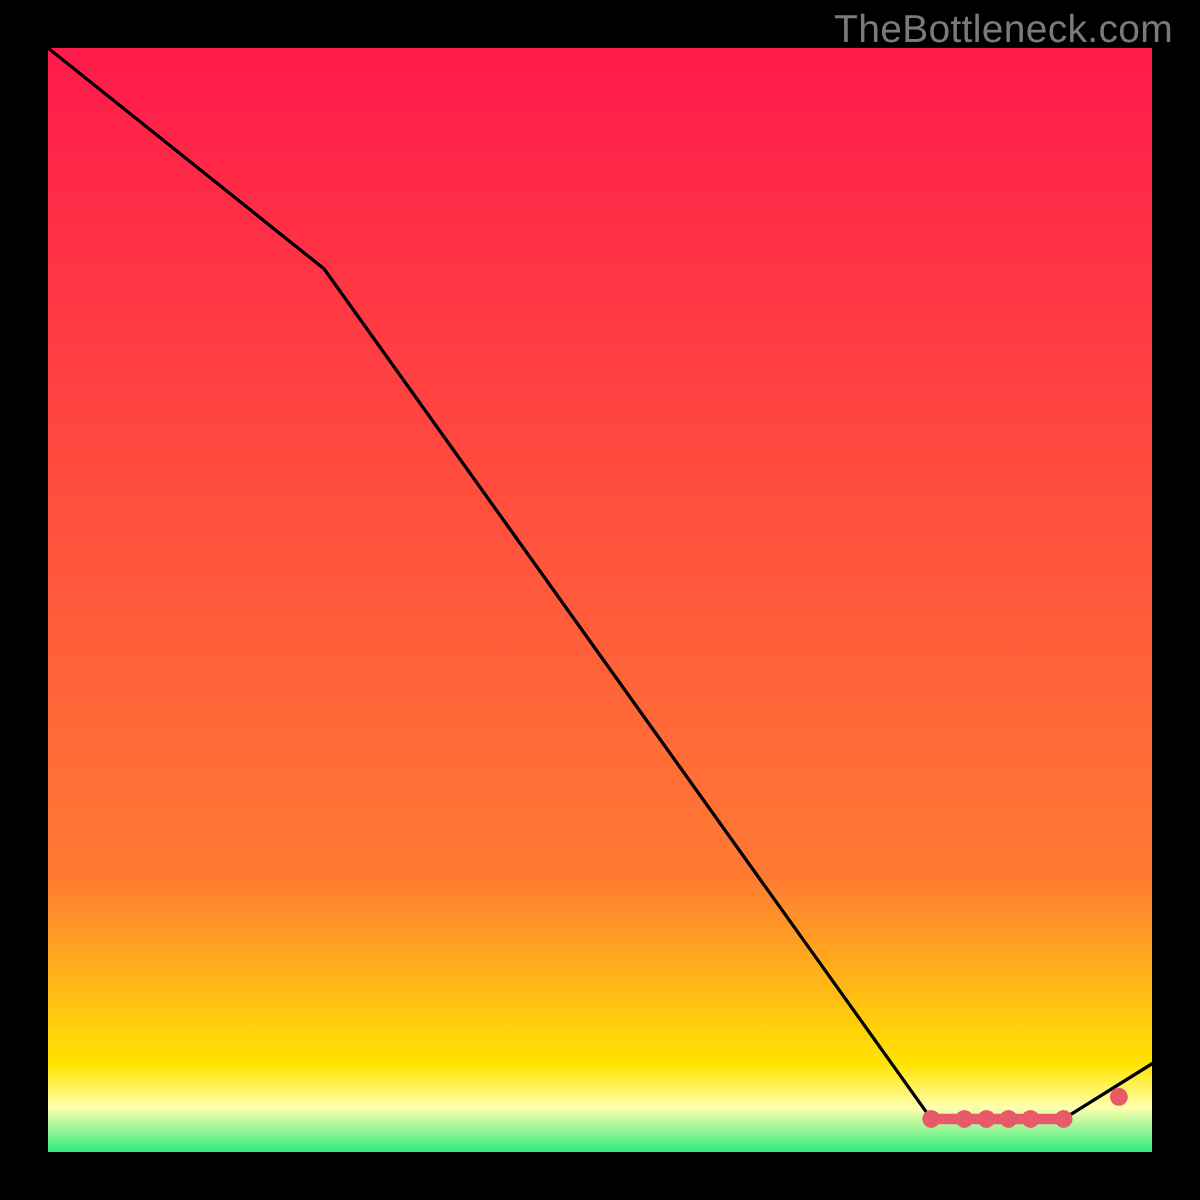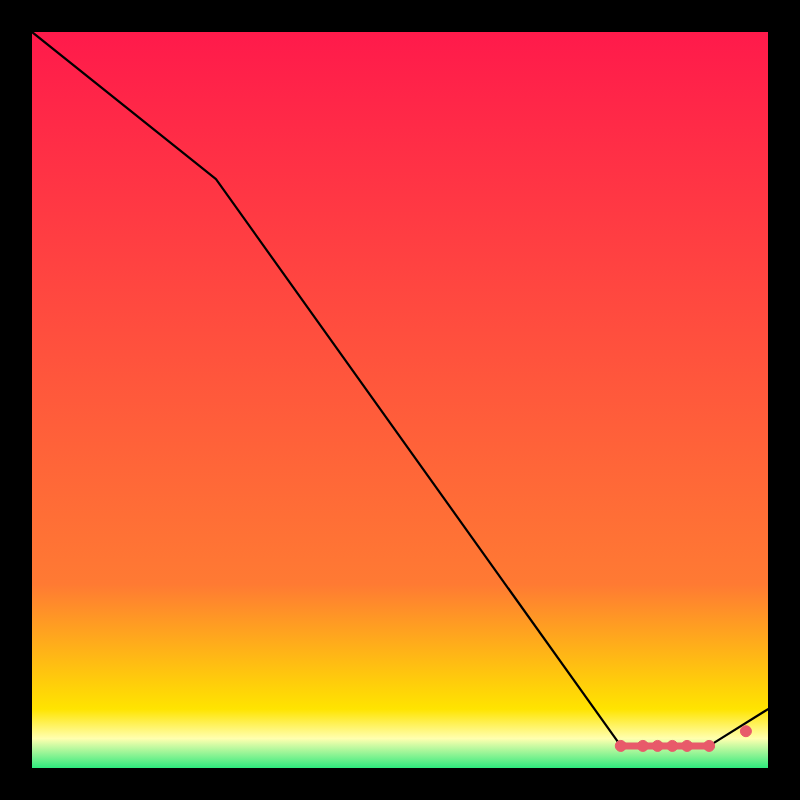--- a/index.html
+++ b/index.html
@@ -34,20 +34,21 @@
     width: 736px;
     height: 736px;
     background: #000;
   }
   svg { display:block; }
 </style>
 </head>
 <body>
 
 <div class="frame">
+  <div class="watermark">TheBottleneck.com</div>
 
   <div class="plot-wrap">
     <svg id="plot-svg" width="736" height="736" viewBox="0 0 736 736" preserveAspectRatio="none">
         <defs>
           <linearGradient id="bg-grad" x1="0" y1="0" x2="0" y2="1" gradientUnits="objectBoundingBox">
             <stop offset="0" stop-color="#ff1a4b"></stop>
             <stop offset="0.75" stop-color="#ff7a33"></stop>
             <stop offset="0.92" stop-color="#ffe400"></stop>
             <stop offset="0.96" stop-color="#ffffaf"></stop>
             <stop offset="1" stop-color="#2eea7d"></stop>

